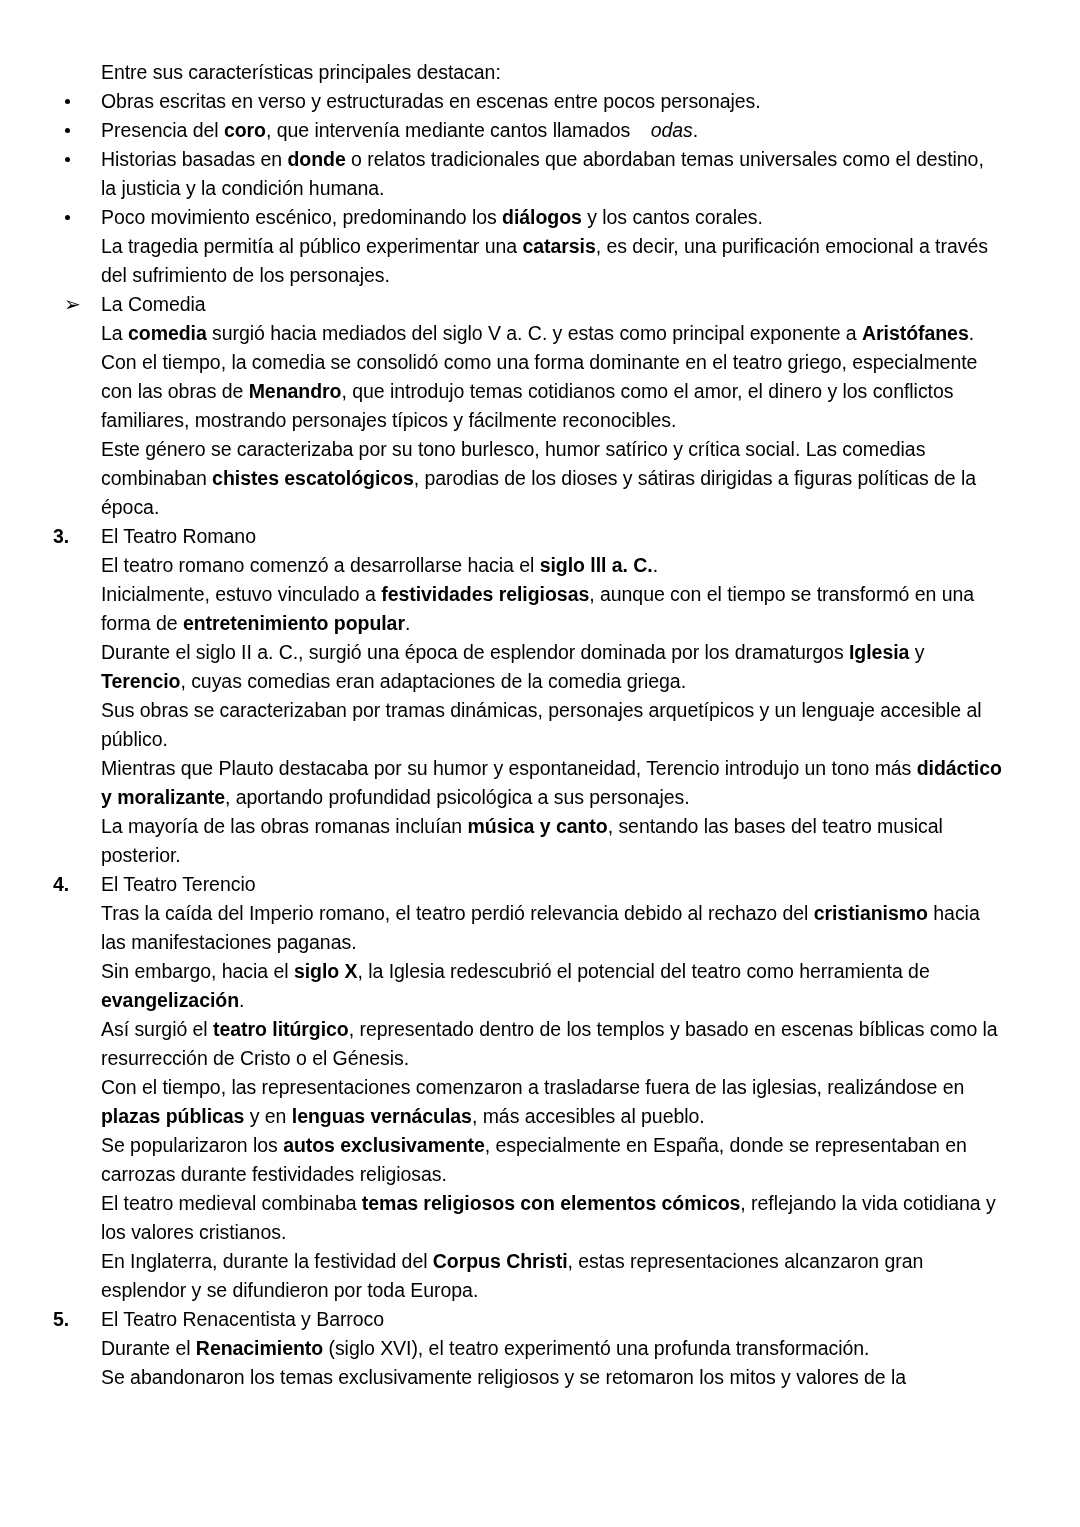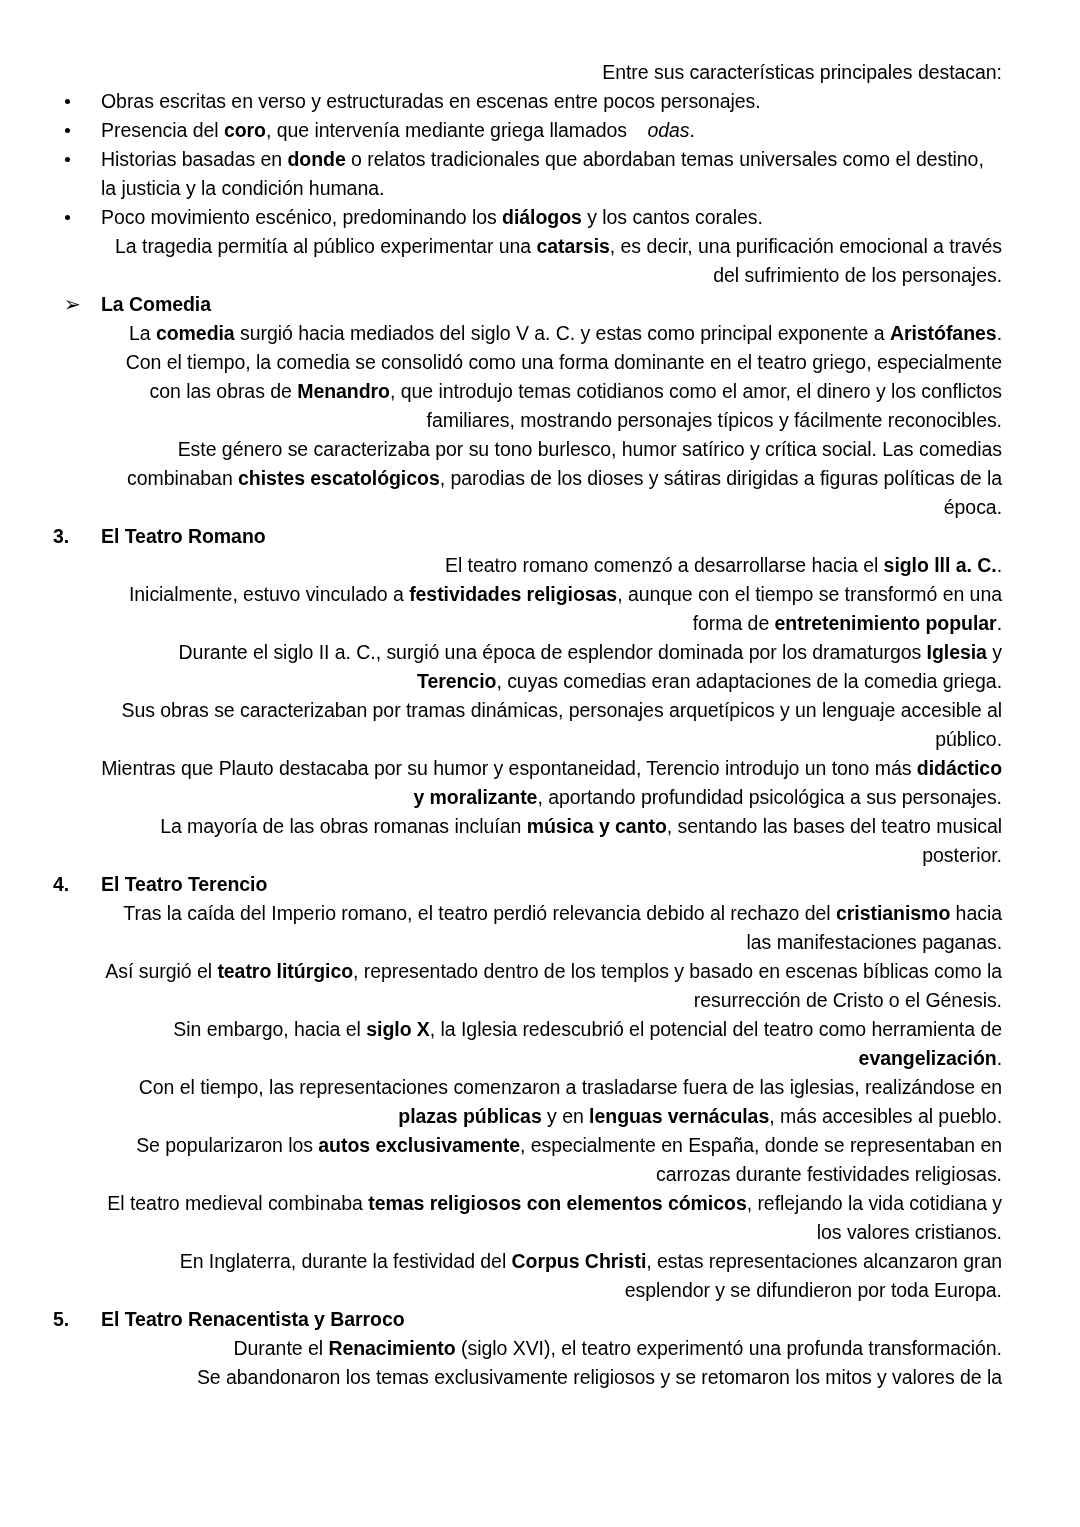--- a/index.html
+++ b/index.html
@@ -31,21 +31,20 @@
   
   .line {
     display: block;
     margin: 0;
     padding: 0;
   }
 
   
   .lvl-text {
     margin-left: 23px;
-    text-align: right;
   }
 
   
   .bullet-item {
     position: relative;
     margin: 0;
     padding: 0 0 0 23px;
   }
   .bullet-item .marker {
     position: absolute;
@@ -91,39 +90,39 @@
     left: -25px;
     top: 0;
     width: 40px;
     text-align: left;
     font-weight: bold;
     font-size: 19.5px;
     line-height: 29px;
   }
 
   .hd {
-    font-weight: bold;
+    font-weight: normal;
   }
   b, strong { font-weight: bold; }
   i, em { font-style: italic; margin-left: 15px; }
   .para {
     max-width: 925px;
   }
 </style>
 </head>
 <body>
 
 <div class="page">
   <div class="doc-body">
 
     <div class="line lvl-text para">Entre sus características principales destacan:</div>
 
     <div>
         <div class="bullet-item para"><span class="marker"><span class="bullet-dot"></span></span><span><span>Obras escritas en verso y estructuradas en escenas entre pocos personajes.</span></span></div>
-        <div class="bullet-item para"><span class="marker"><span class="bullet-dot"></span></span><span><span>Presencia del </span><b>coro</b><span>, que intervenía mediante griega llamados </span><i>odas</i><span>.</span></span></div>
+        <div class="bullet-item para"><span class="marker"><span class="bullet-dot"></span></span><span><span>Presencia del </span><b>coro</b><span>, que intervenía mediante cantos llamados </span><i>odas</i><span>.</span></span></div>
         <div class="bullet-item para"><span class="marker"><span class="bullet-dot"></span></span><span><span>Historias basadas en </span><b>donde</b><span> o relatos tradicionales que abordaban temas universales como el destino, la justicia y la condición humana.</span></span></div>
         <div class="bullet-item para"><span class="marker"><span class="bullet-dot"></span></span><span><span>Poco movimiento escénico, predominando los </span><b>diálogos</b><span> y los cantos corales.</span></span></div>
         <div class="line lvl-text para"><span><span>La tragedia permitía al público experimentar una </span><b>catarsis</b><span>, es decir, una purificación emocional a través del sufrimiento de los personajes.</span></span></div>
       </div>
 
     <div class="arrow-item">
       <span class="marker">➢</span>
       <span class="hd">La Comedia</span>
     </div>
 
@@ -136,22 +135,22 @@
     <div>
         <div class="num-item"><span class="marker">3.</span><span class="hd">El Teatro Romano</span></div>
         <div class="line lvl-text para"><span>El teatro romano comenzó a desarrollarse hacia el </span><b>siglo lll a. C.</b><span>.</span></div>
         <div class="line lvl-text para"><span>Inicialmente, estuvo vinculado a </span><b>festividades religiosas</b><span>, aunque con el tiempo se transformó en una forma de </span><b>entretenimiento popular</b><span>.</span></div>
         <div class="line lvl-text para"><span>Durante el siglo II a. C., surgió una época de esplendor dominada por los dramaturgos </span><b>Iglesia</b><span> y </span><b>Terencio</b><span>, cuyas comedias eran adaptaciones de la comedia griega.</span></div>
         <div class="line lvl-text para"><span>Sus obras se caracterizaban por tramas dinámicas, personajes arquetípicos y un lenguaje accesible al público.</span></div>
         <div class="line lvl-text para"><span>Mientras que Plauto destacaba por su humor y espontaneidad, Terencio introdujo un tono más </span><b>didáctico y moralizante</b><span>, aportando profundidad psicológica a sus personajes.</span></div>
         <div class="line lvl-text para"><span>La mayoría de las obras romanas incluían </span><b>música y canto</b><span>, sentando las bases del teatro musical posterior.</span></div>
         <div class="num-item"><span class="marker">4.</span><span class="hd">El Teatro Terencio</span></div>
         <div class="line lvl-text para"><span>Tras la caída del Imperio romano, el teatro perdió relevancia debido al rechazo del </span><b>cristianismo</b><span> hacia las manifestaciones paganas.</span></div>
+        <div class="line lvl-text para"><span>Sin embargo, hacia el </span><b>siglo X</b><span>, la Iglesia redescubrió el potencial del teatro como herramienta de </span><b>evangelización</b><span>.</span></div>
         <div class="line lvl-text para"><span>Así surgió el </span><b>teatro litúrgico</b><span>, representado dentro de los templos y basado en escenas bíblicas como la resurrección de Cristo o el Génesis.</span></div>
-        <div class="line lvl-text para"><span>Sin embargo, hacia el </span><b>siglo X</b><span>, la Iglesia redescubrió el potencial del teatro como herramienta de </span><b>evangelización</b><span>.</span></div>
         <div class="line lvl-text para"><span>Con el tiempo, las representaciones comenzaron a trasladarse fuera de las iglesias, realizándose en </span><b>plazas públicas</b><span> y en </span><b>lenguas vernáculas</b><span>, más accesibles al pueblo.</span></div>
         <div class="line lvl-text para"><span>Se popularizaron los </span><b>autos exclusivamente</b><span>, especialmente en España, donde se representaban en carrozas durante festividades religiosas.</span></div>
         <div class="line lvl-text para"><span>El teatro medieval combinaba </span><b>temas religiosos con elementos cómicos</b><span>, reflejando la vida cotidiana y los valores cristianos.</span></div>
         <div class="line lvl-text para"><span>En Inglaterra, durante la festividad del </span><b>Corpus Christi</b><span>, estas representaciones alcanzaron gran esplendor y se difundieron por toda Europa.</span></div>
         <div class="num-item"><span class="marker">5.</span><span class="hd">El Teatro Renacentista y Barroco</span></div>
         <div class="line lvl-text para"><span>Durante el </span><b>Renacimiento</b><span> (siglo XVI), el teatro experimentó una profunda transformación.</span></div>
         <div class="line lvl-text para"><span>Se abandonaron los temas exclusivamente religiosos y se retomaron los mitos y valores de la</span></div>
       </div>
 
   </div>

